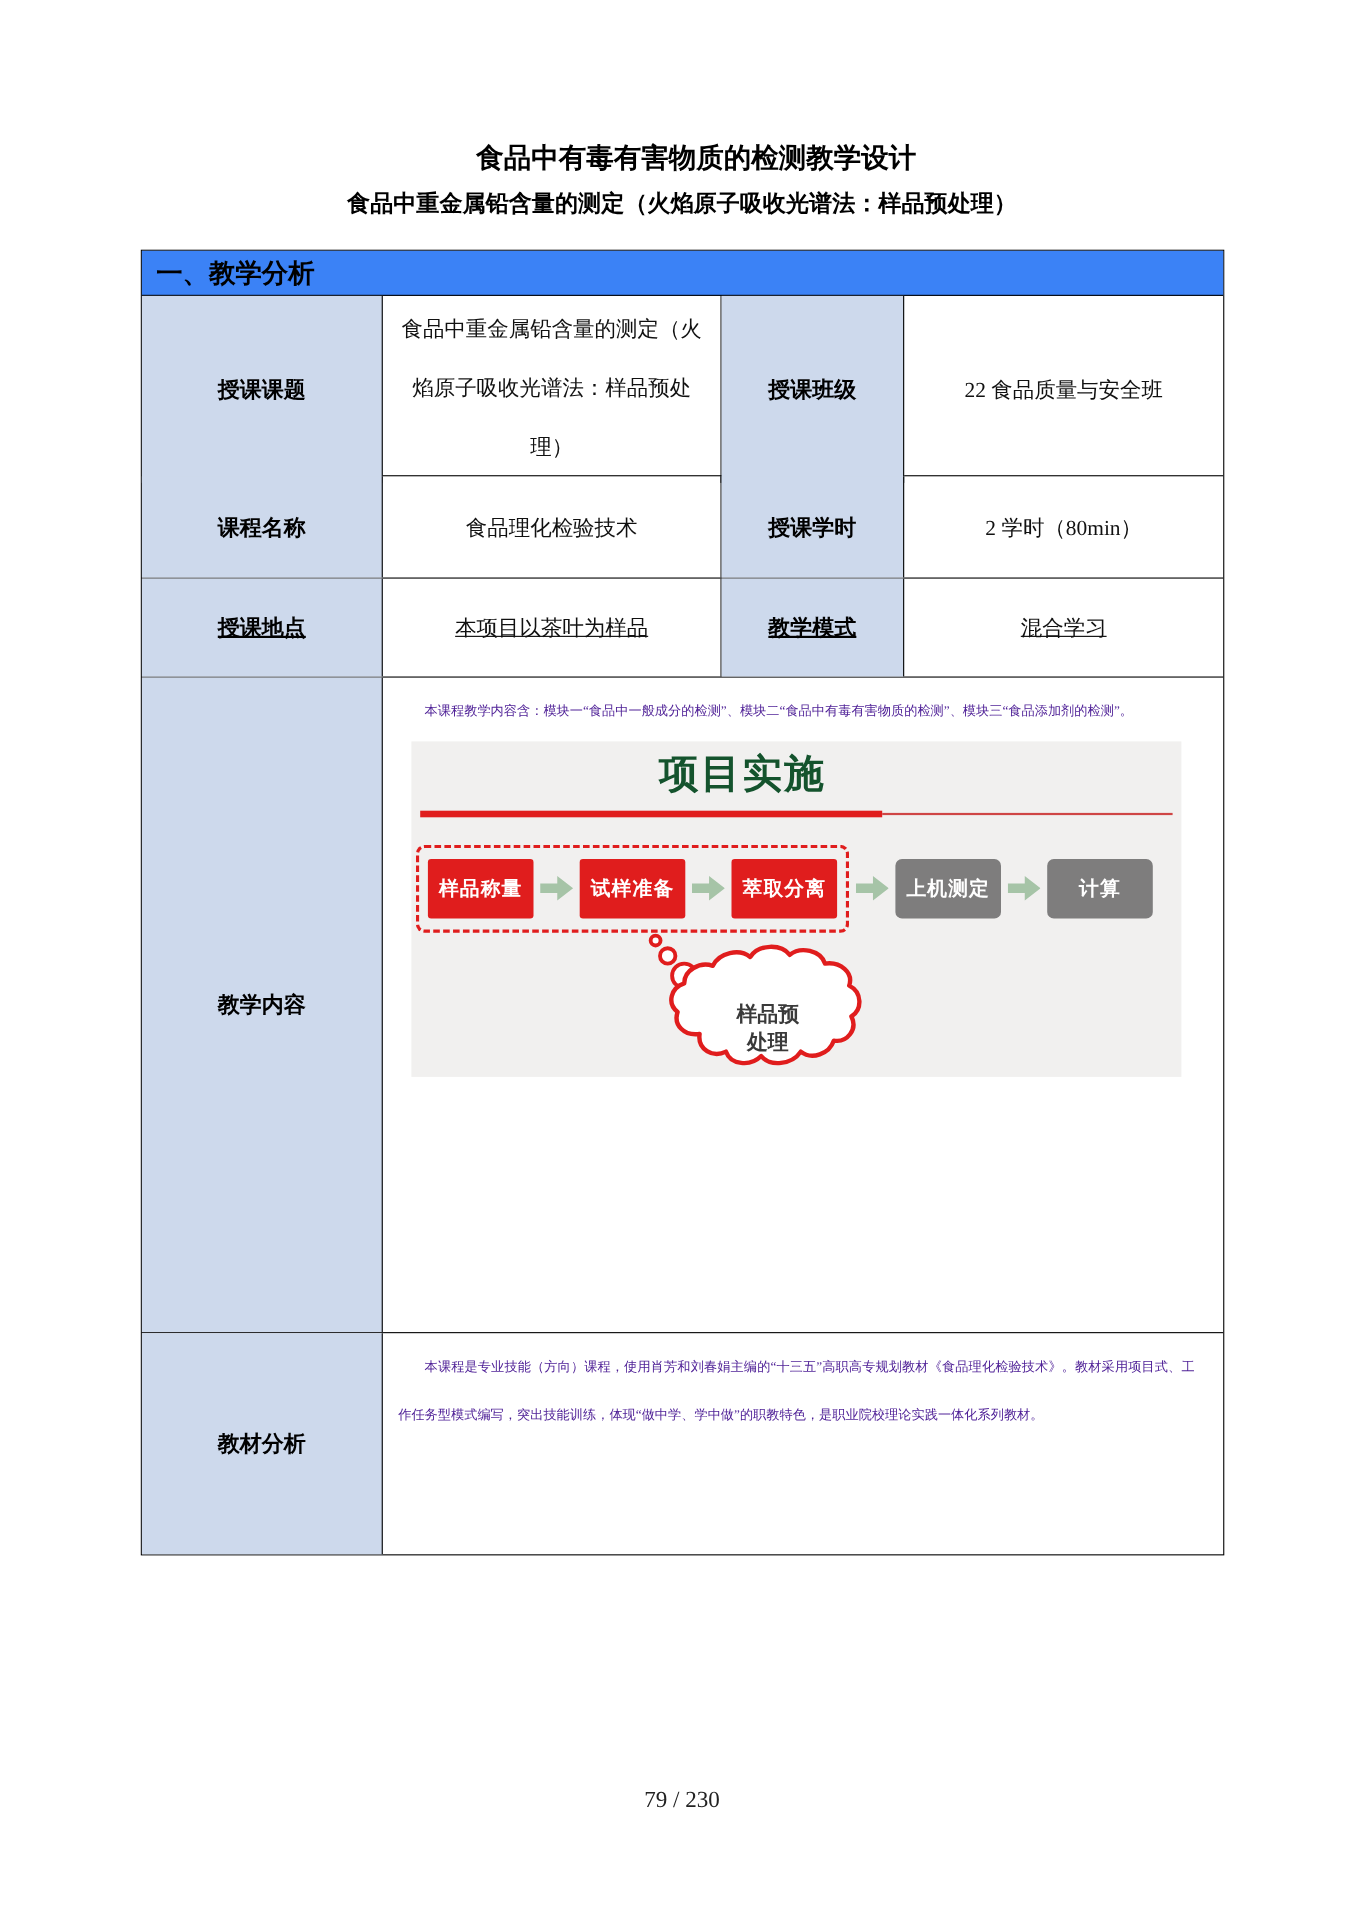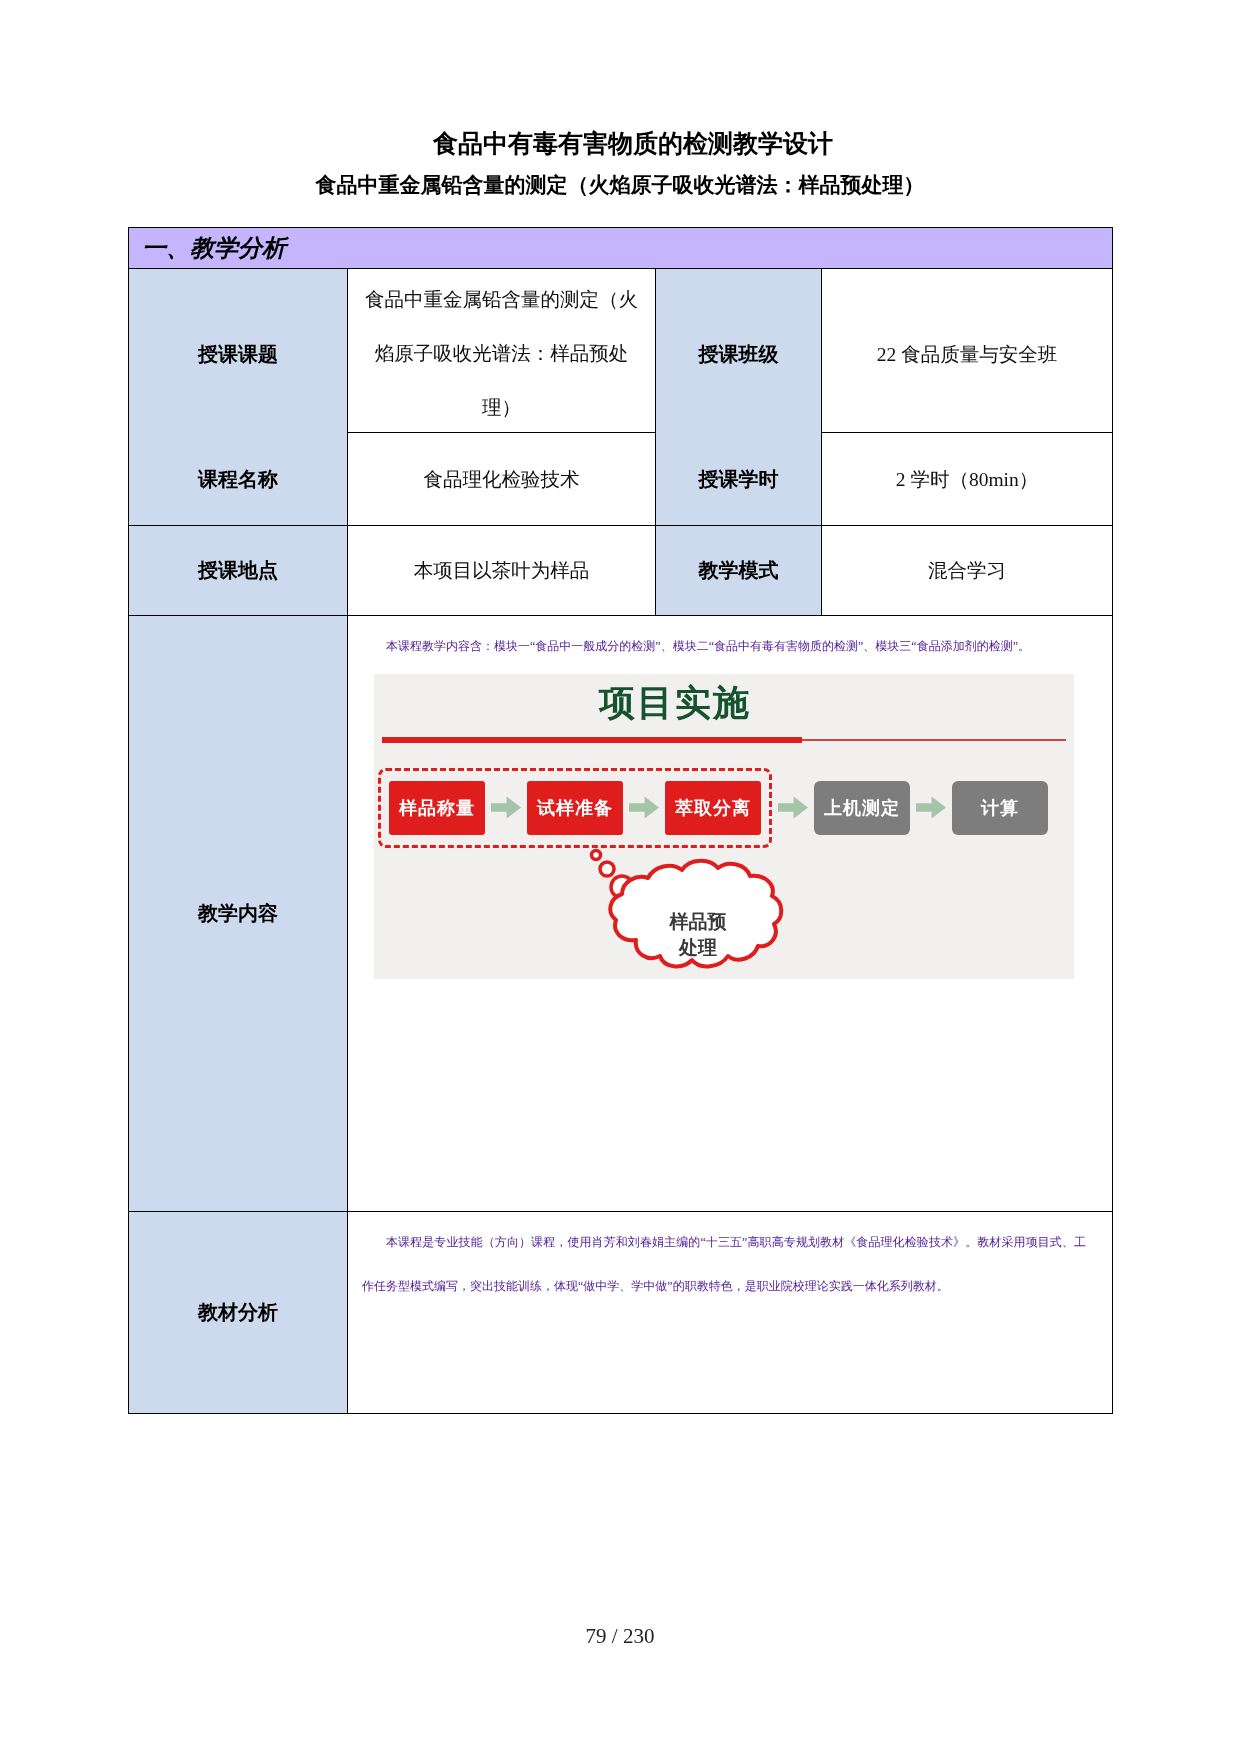--- a/index.html
+++ b/index.html
@@ -13,29 +13,29 @@
   }
   .doc-subtitle {
     position:absolute; top:171px; left:0; width:100%;
     text-align:center; font-size:21px; font-weight:bold;
   }
   .tbl {
     position:absolute; left:128px; top:227px; width:985px;
     border:1.6px solid #000; box-sizing:border-box; background:#fff;
   }
   .thead {
-    height:41px; background:#c4b5fd; display:flex; align-items:center;
+    height:41px; background:#3b82f6; display:flex; align-items:center;
     padding-left:13px; font-size:24px; font-weight:bold;
-    border-bottom:1.4px solid #000; box-sizing:border-box;font-style:italic;
+    border-bottom:1.4px solid #000; box-sizing:border-box;
   }
   .trow { display:grid; border-bottom:1.4px solid #000; box-sizing:border-box; }
   .trow.last { border-bottom:none; }
   .cols4 { grid-template-columns:219px 308px 166px 1fr; }
   .cols2 { grid-template-columns:219px 1fr; }
-  .r1 { height:164px; } .r2 { height:93px; } .r3 { height:90px; }
+  .r1 { height:164px; } .r2 { height:93px; } .r3 { height:90px;text-decoration:underline; }
   .r4 { height:596px; } .r5 { height:201px; }
   .cell {
     box-sizing:border-box; border-right:1.4px solid #000;
     display:flex; align-items:center; justify-content:center;
     text-align:center; padding:4px 8px;
   }
   .cell:last-child { border-right:none; }
   .blue { background:#cdd9ec; }
   .lab { font-weight:bold; font-size:20px; }
   .val { font-family:"Liberation Serif", serif; font-size:19.5px; color:#111; }

